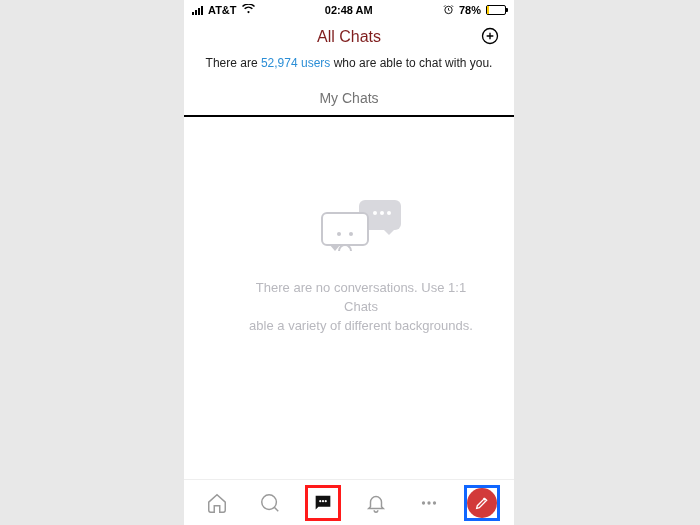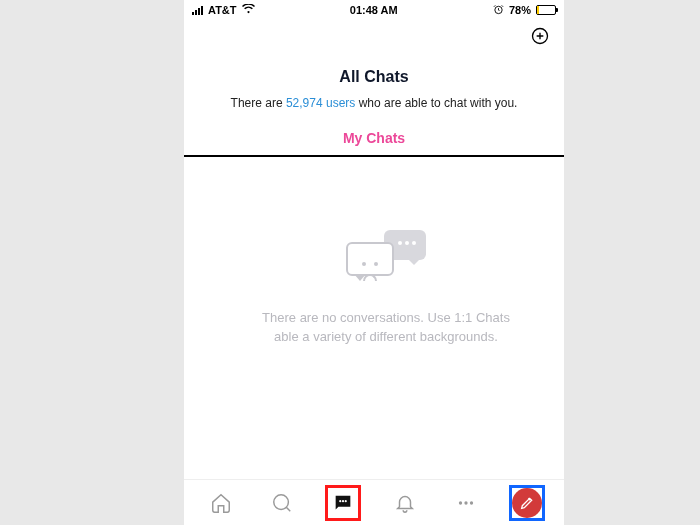--- a/index.html
+++ b/index.html
@@ -8,21 +8,21 @@
       height: 525px;
       background: #e8e8e8;
       font-family: -apple-system, BlinkMacSystemFont, "Segoe UI", Helvetica, Arial, sans-serif;
       position: relative;
       overflow: hidden;
     }
     .phone {
       position: absolute;
       left: 184px;
       top: 0;
-      width: 380px;
+      width: 330px;
       height: 525px;
       background: #fff;
       display: flex;
       flex-direction: column;
     }
     
     .status-bar {
       height: 20px;
       display: flex;
       align-items: center;
@@ -63,23 +63,22 @@
     }
     .alarm { font-size: 11px; }
     
     .header {
       position: relative;
       padding: 8px 0 6px;
       text-align: center;
     }
     .header-title {
       font-size: 16px;
-      font-weight: 700;
-      color: #0f172a;
-      margin-top: 40px;
+      font-weight: 400;
+      color: #7f1d1d;
     }
     .add-btn {
       position: absolute;
       right: 14px;
       top: 6px;
       width: 20px; height: 20px;
     }
     .subtext {
       text-align: center;
       font-size: 12px;
@@ -94,22 +93,22 @@
     }
     .tab {
       flex: 1;
       text-align: center;
       padding: 10px 0;
       font-size: 14px;
       color: #888;
       position: relative;
     }
     .tab.active {
-      color: #ec4899;
-      font-weight: 700;
+      color: #737373;
+      font-weight: 400;
     }
     .tab.active::after {
       content: "";
       position: absolute;
       left: 0; right: 0; bottom: -1px;
       height: 2px;
       background: #000;
     }
     
     .empty {
@@ -222,21 +221,21 @@
           <span></span>
           <span></span>
         </span>
       <span>AT&amp;T</span>
       <span class="wifi-icon">
         <svg width="13" height="10" viewBox="0 0 13 10">
             <path d="M6.5 9.2a1.1 1.1 0 100-2.2 1.1 1.1 0 000 2.2zM3.2 5.3a4.8 4.8 0 016.6 0l1.1-1.1a6.3 6.3 0 00-8.8 0l1.1 1.1zM1 3.1a7.8 7.8 0 0111 0L13 2A9.3 9.3 0 000 2l1 1.1z" fill="#000"></path>
           </svg>
       </span>
     </div>
-    <div class="status-center">01:48 AM</div>
+    <div class="status-center">02:48 AM</div>
     <div class="status-right">
       <span class="alarm">
         <svg width="11" height="11" viewBox="0 0 24 24" fill="none" stroke="#000" stroke-width="2">
             <circle cx="12" cy="13" r="8"></circle>
             <path d="M12 9v4l2 2M5 3L2 6M22 6l-3-3"></path>
           </svg>
       </span>
       <span>78%</span>
       <span class="battery">
           <div class="battery-fill"></div>

